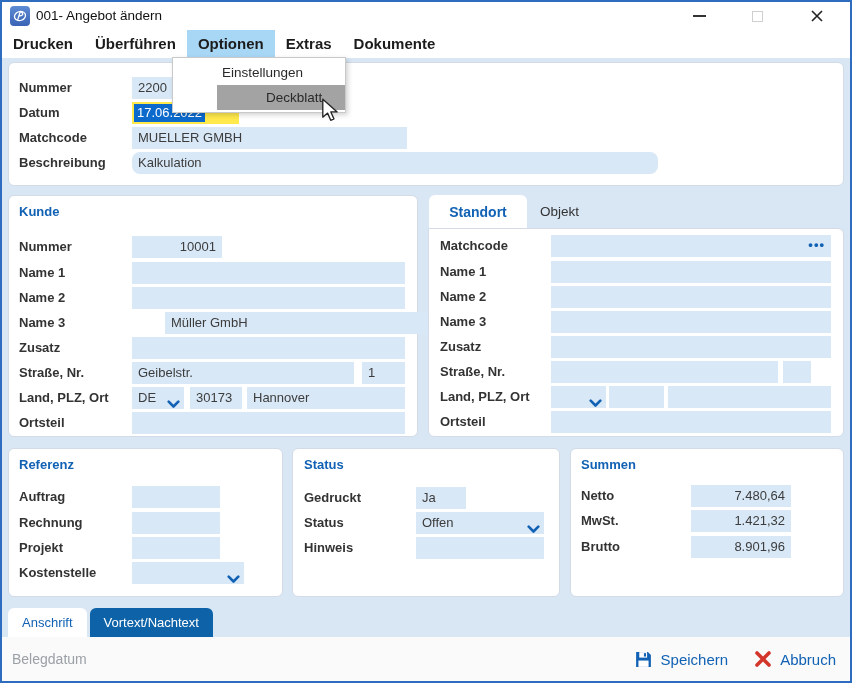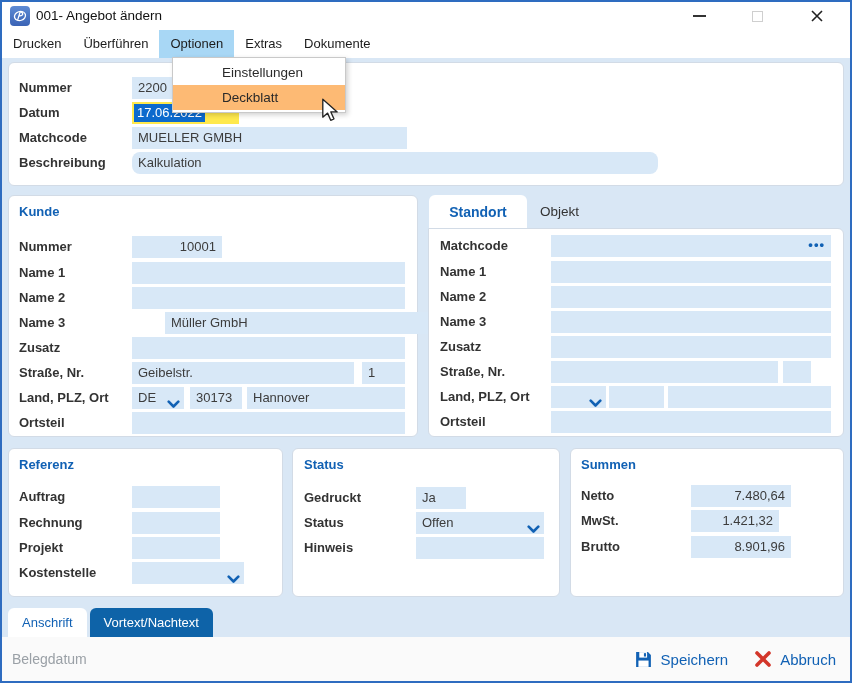--- a/index.html
+++ b/index.html
@@ -12,27 +12,27 @@
   
   .titlebar{position:absolute;left:0;top:0;width:100%;height:28px;background:#fff;}
   .app-icon{position:absolute;left:8px;top:4px;width:20px;height:20px;border-radius:4px;
     background:linear-gradient(#5d8bd4,#3a63b5);display:flex;align-items:center;justify-content:center;}
   .title-text{position:absolute;left:34px;top:0;height:28px;line-height:28px;font-size:13.5px;color:#111;}
   .winbtn{position:absolute;top:0;width:26px;height:28px;display:flex;align-items:center;justify-content:center;cursor:default;}
   .btn-min i{display:block;width:13px;height:2px;background:#333;}
   .btn-max i{display:block;width:11px;height:11px;border:1.5px solid #cfcfcf;background:#fff;}
   
   .menubar{position:absolute;left:0;top:28px;width:100%;height:28px;background:#fff;display:flex;}
-  .menu-item{padding:0 11px;height:28px;line-height:28px;font-size:13px;color:#1c1c1c;white-space:nowrap;}
+  .menu-item{padding:0 11px;height:28px;line-height:28px;font-size:15px;color:#1c1c1c;white-space:nowrap;font-weight:bold;}
   .menu-item.hl{background:#a8d7f5;}
   
   .dropdown{position:absolute;left:170px;top:55px;width:174px;background:#fff;
     border:1px solid #c9c9c9;box-shadow:2px 2px 5px rgba(0,0,0,.18);z-index:10;padding:2px 0;}
   .dd-item{height:25px;line-height:25px;padding-left:49px;font-size:13.5px;color:#2a2a2a;white-space:nowrap;}
-  .dd-item.hl{background:#fdba74;}
+  .dd-item.hl{background:#a3a3a3;margin-left:44px;}
   
   .panel{position:absolute;background:#fff;border:1px solid #d2dbe6;border-radius:6px;}
   .hdr{position:absolute;font-size:13px;font-weight:700;color:#1161b4;}
   .lbl{position:absolute;height:22px;line-height:22px;font-size:13px;font-weight:600;color:#333;white-space:nowrap;}
   .fld{position:absolute;height:22px;line-height:22px;background:#d8e8f7;font-size:13px;color:#3c3c3c;
     padding:0 6px;white-space:nowrap;overflow:hidden;}
   .fld.num{text-align:right;}
   .chev{position:absolute;right:4px;top:7px;}
   
   .st-tab-active{position:absolute;left:1px;top:0;width:98px;height:34px;background:#fff;
@@ -217,21 +217,21 @@
     </div>
     <span class="lbl" style="left:11px;top:88px;">Hinweis</span>
     <div class="fld" style="left:123px;top:88px;width:128px;"><span></span></div>
   </div>
 
   <div class="panel" style="left:568px;top:446px;width:274px;height:149px;">
     <span class="hdr" style="left:10px;top:8px;">Summen</span>
     <span class="lbl" style="left:10px;top:36px;">Netto</span>
     <div class="fld num" style="left:120px;top:36px;width:100px;"><span>7.480,64</span></div>
     <span class="lbl" style="left:10px;top:61px;">MwSt.</span>
-    <div class="fld num" style="left:120px;top:61px;width:88px;"><span>1.421,32</span></div>
+    <div class="fld num" style="left:120px;top:61px;width:100px;"><span>1.421,32</span></div>
     <span class="lbl" style="left:10px;top:87px;">Brutto</span>
     <div class="fld num" style="left:120px;top:87px;width:100px;"><span>8.901,96</span></div>
   </div>
 
   <div style="position:absolute;left:6px;top:606px;display:flex;gap:3px;">
     <div class="btab active">Anschrift</div>
     <div class="btab inactive">Vortext/Nachtext</div>
   </div>
 
   <div class="footer">

